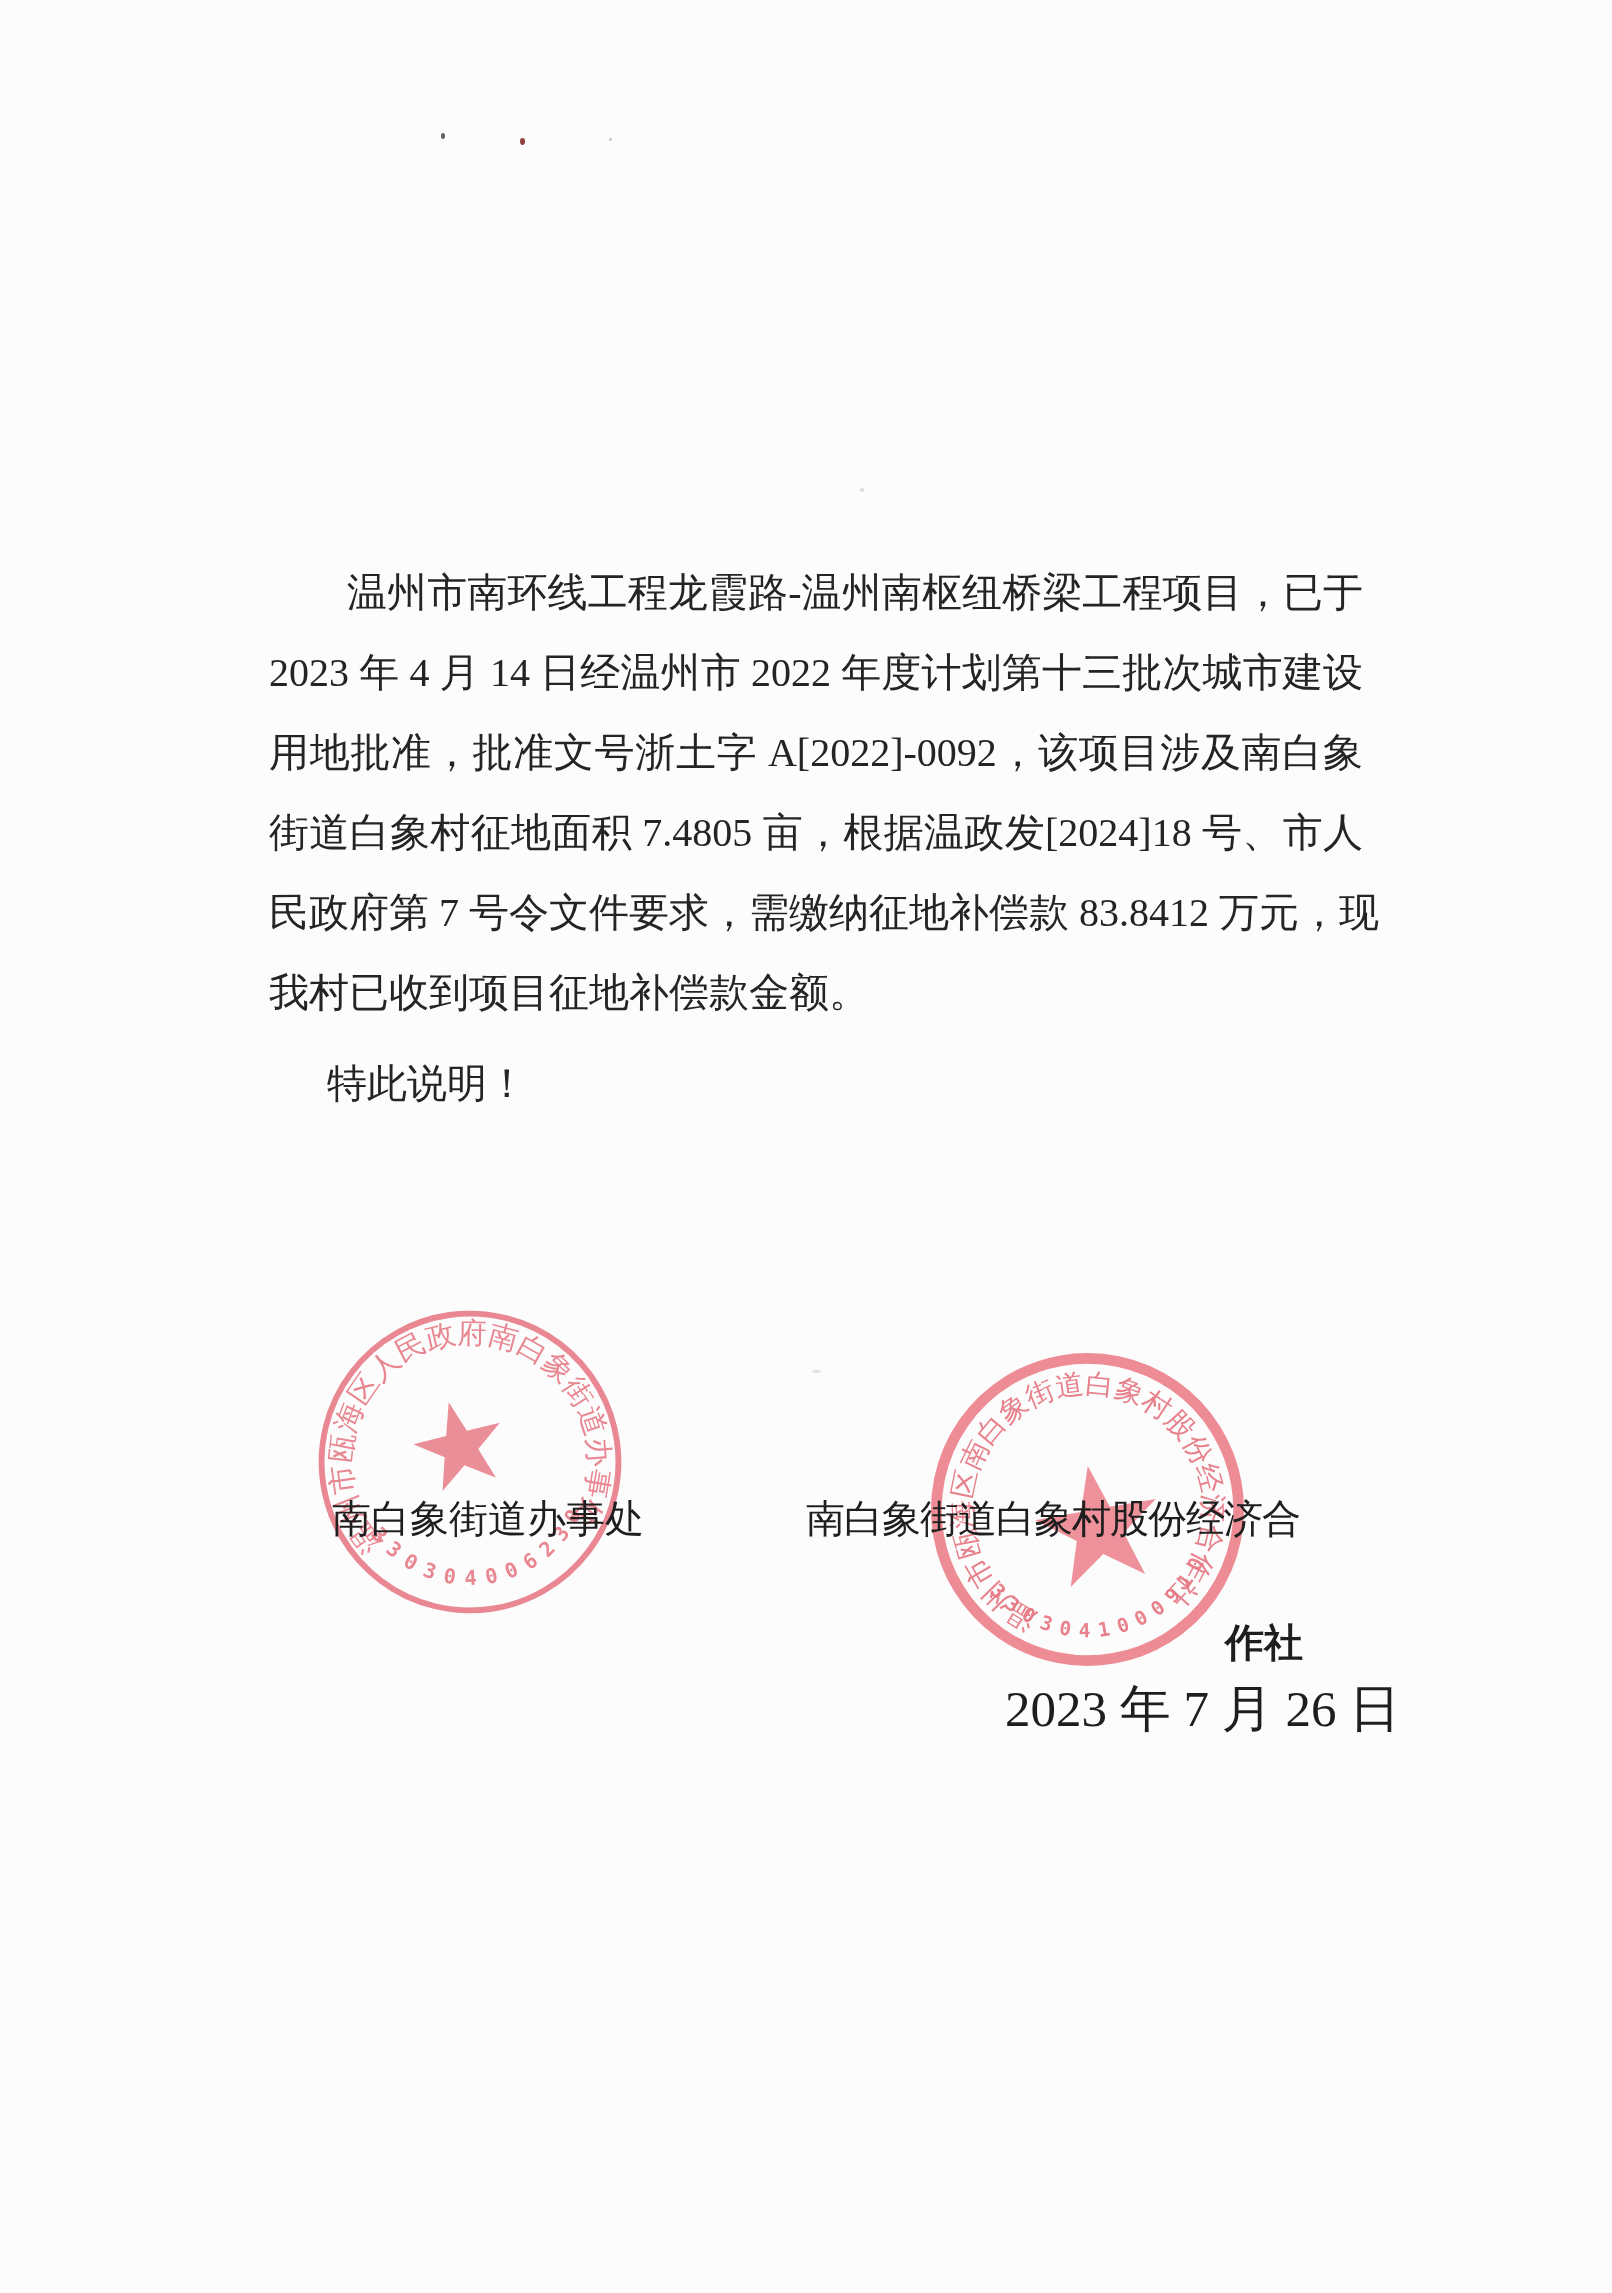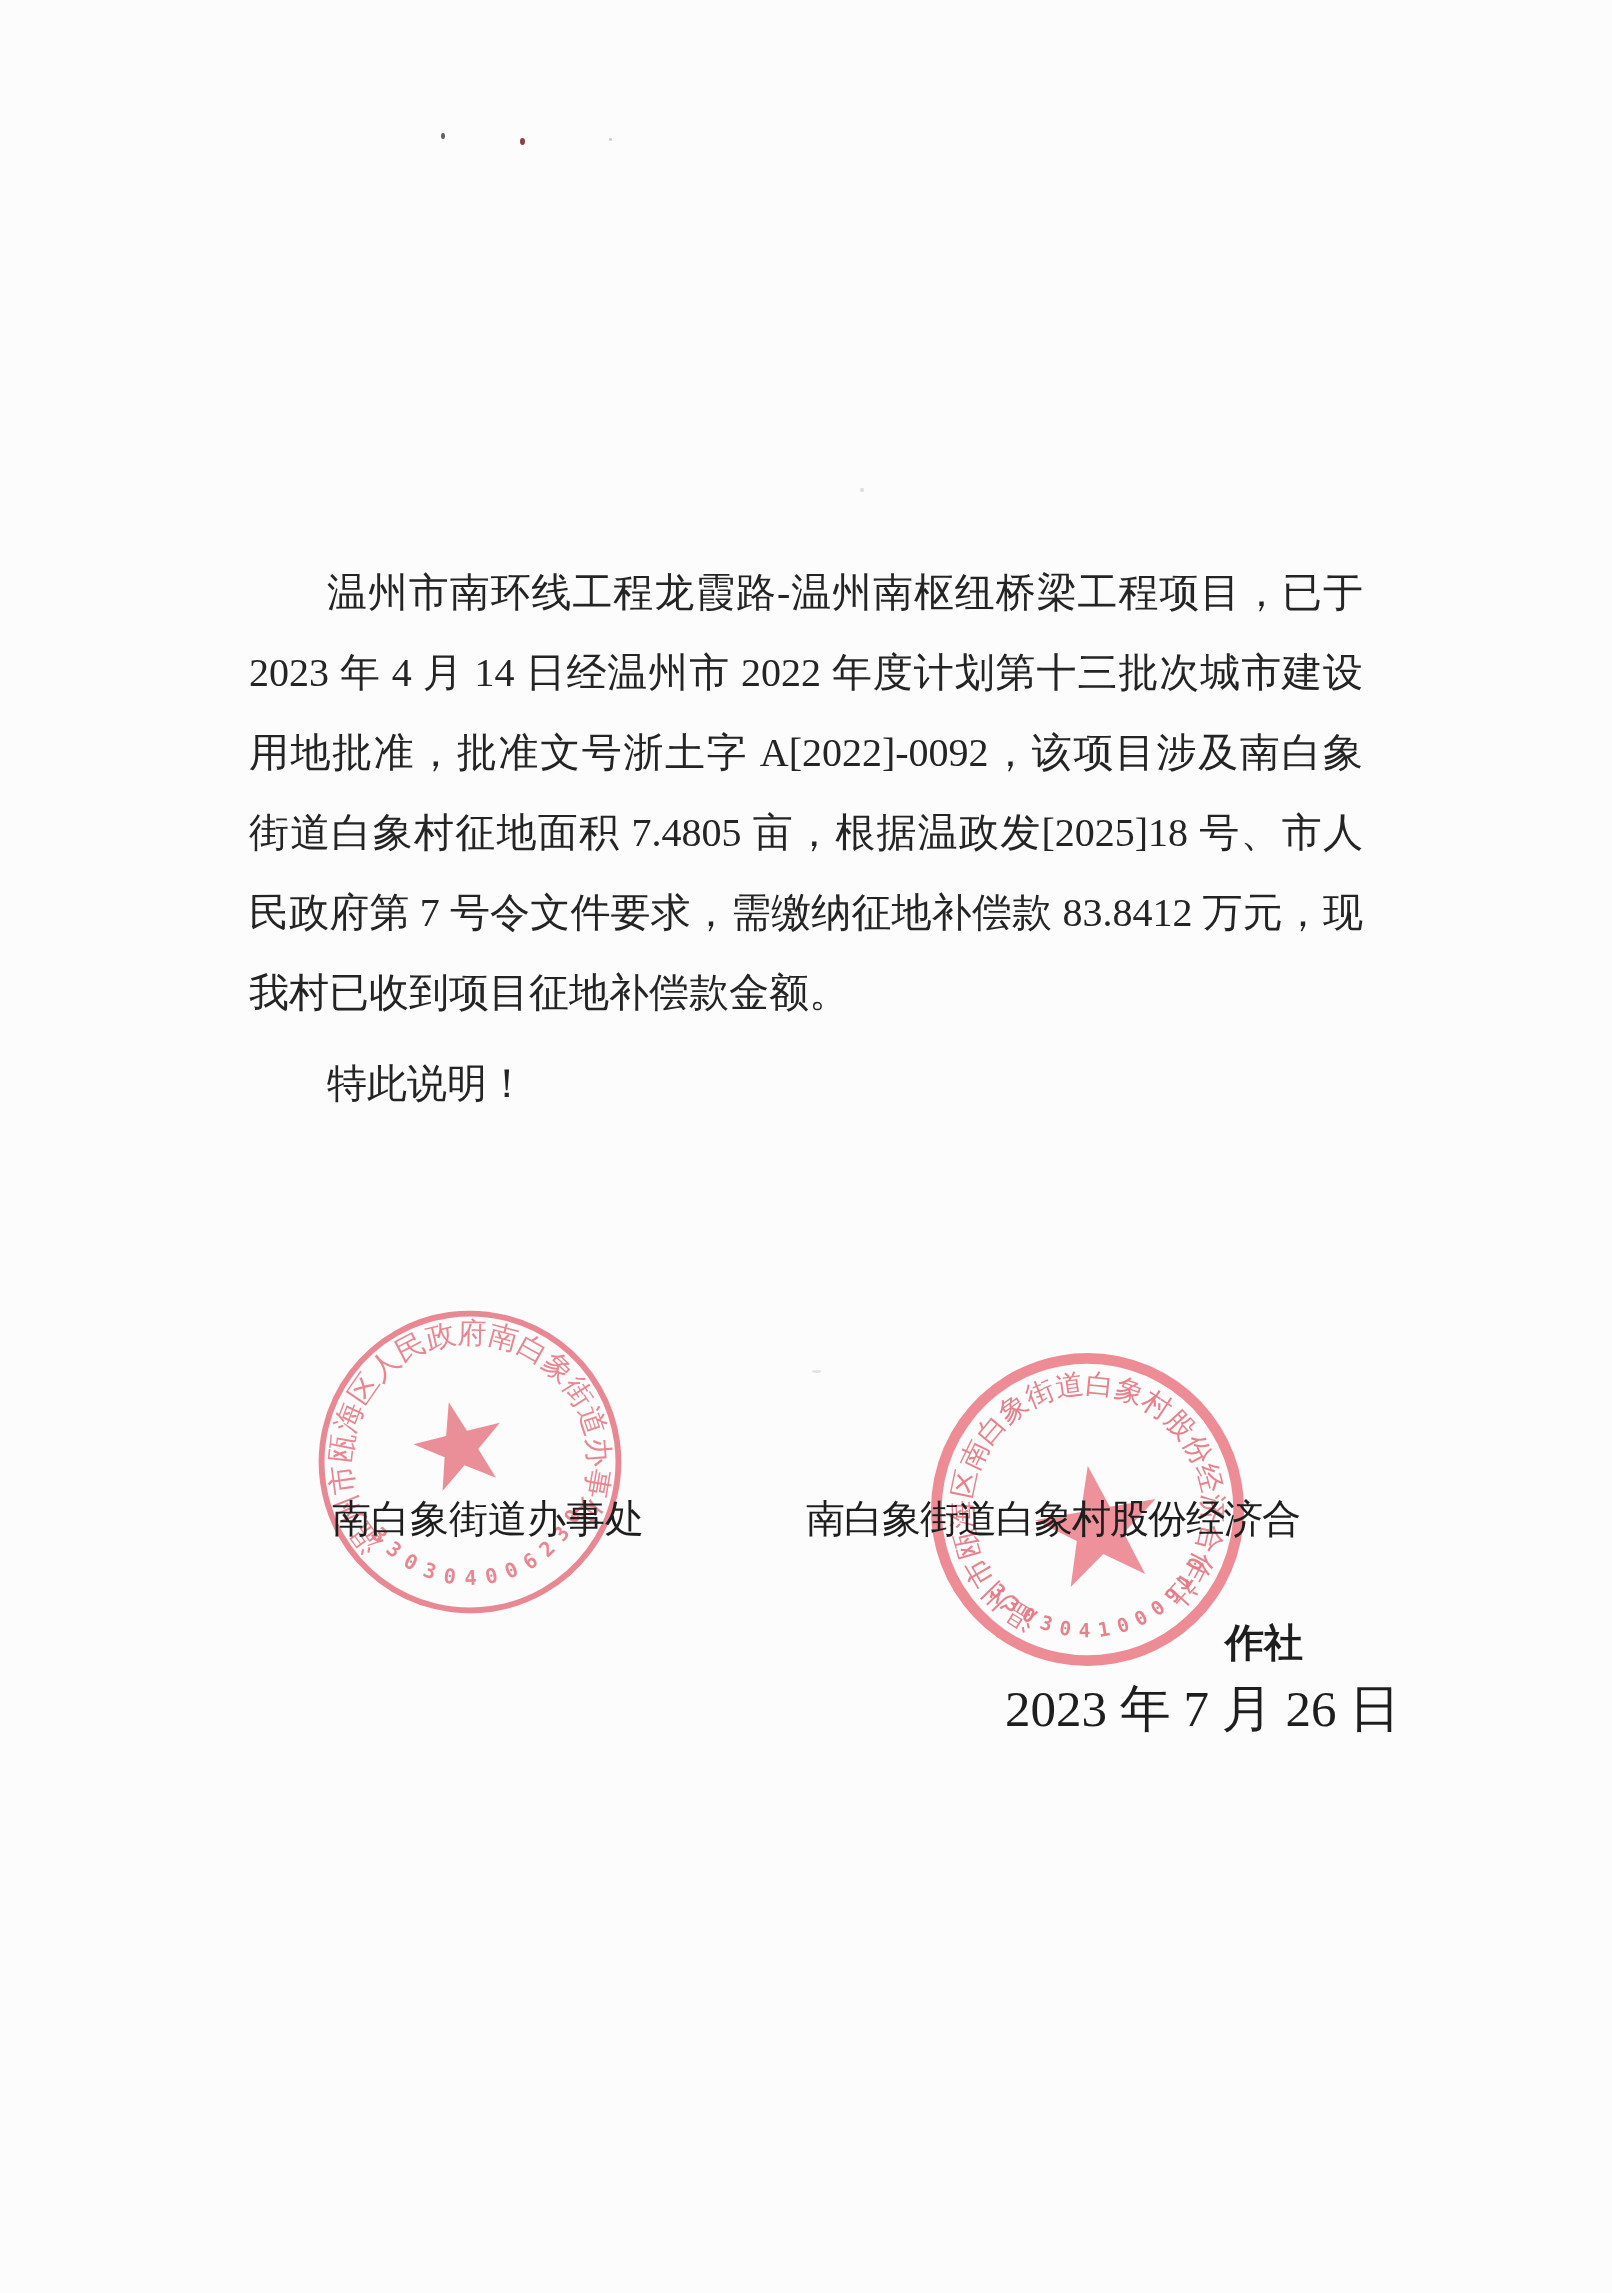--- a/index.html
+++ b/index.html
@@ -25,20 +25,21 @@
     left:249px;top:553px;
     width:1114px;
     font-size:40px;
     line-height:80px;
     color:#242424;
   }
   .jline{
     text-align:justify;
     text-align-last:justify;
     white-space:nowrap;
+    margin-left:20px;
   }
   .jline.indent{ padding-left:78px; }
   .lastline{
     text-align:center;
     text-align-last:left;
   }
   .closing{
     position:absolute;
     left:327px;top:1062px;
     font-size:40px;
@@ -83,21 +84,21 @@
 </head>
 <body>
 
 <div class="page">
 
 
   <div class="body-text">
     <div class="jline indent">温州市南环线工程龙霞路-温州南枢纽桥梁工程项目，已于</div>
     <div class="jline">2023 年 4 月 14 日经温州市 2022 年度计划第十三批次城市建设</div>
     <div class="jline">用地批准，批准文号浙土字 A[2022]-0092，该项目涉及南白象</div>
-    <div class="jline">街道白象村征地面积 7.4805 亩，根据温政发[2025]18 号、市人</div>
+    <div class="jline">街道白象村征地面积 7.4805 亩，根据温政发[2024]18 号、市人</div>
     <div class="jline">民政府第 7 号令文件要求，需缴纳征地补偿款 83.8412 万元，现</div>
     <div class="jline lastline">我村已收到项目征地补偿款金额。</div>
   </div>
 
   <div class="closing">特此说明！</div>
 
   <svg class="stamp stamp-left" viewBox="-170 -170 340 340">
     <g transform="rotate(-8)">
       <circle cx="0" cy="0" r="152" fill="none" stroke="#e5717d" stroke-width="6" opacity="0.9"></circle>
       <defs>

